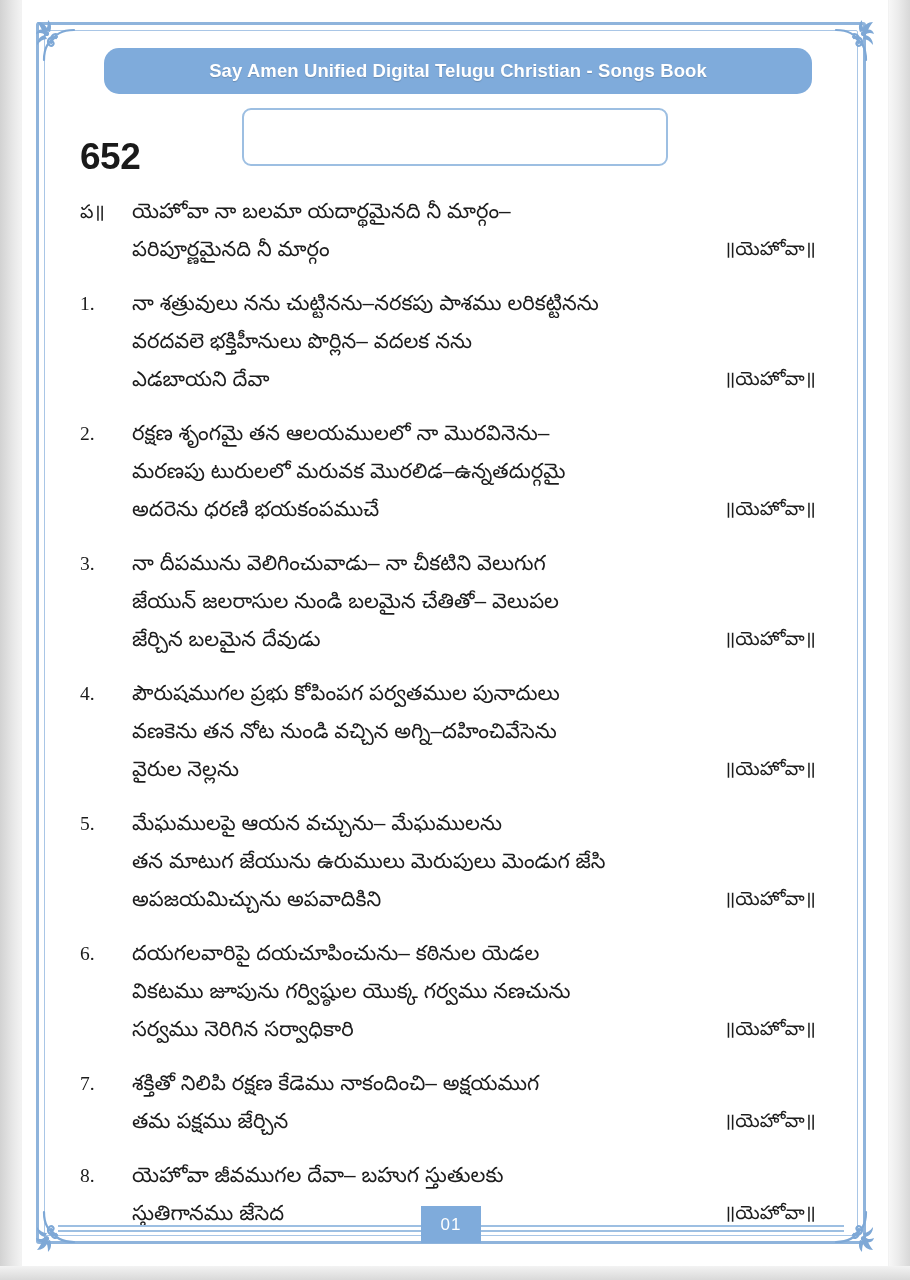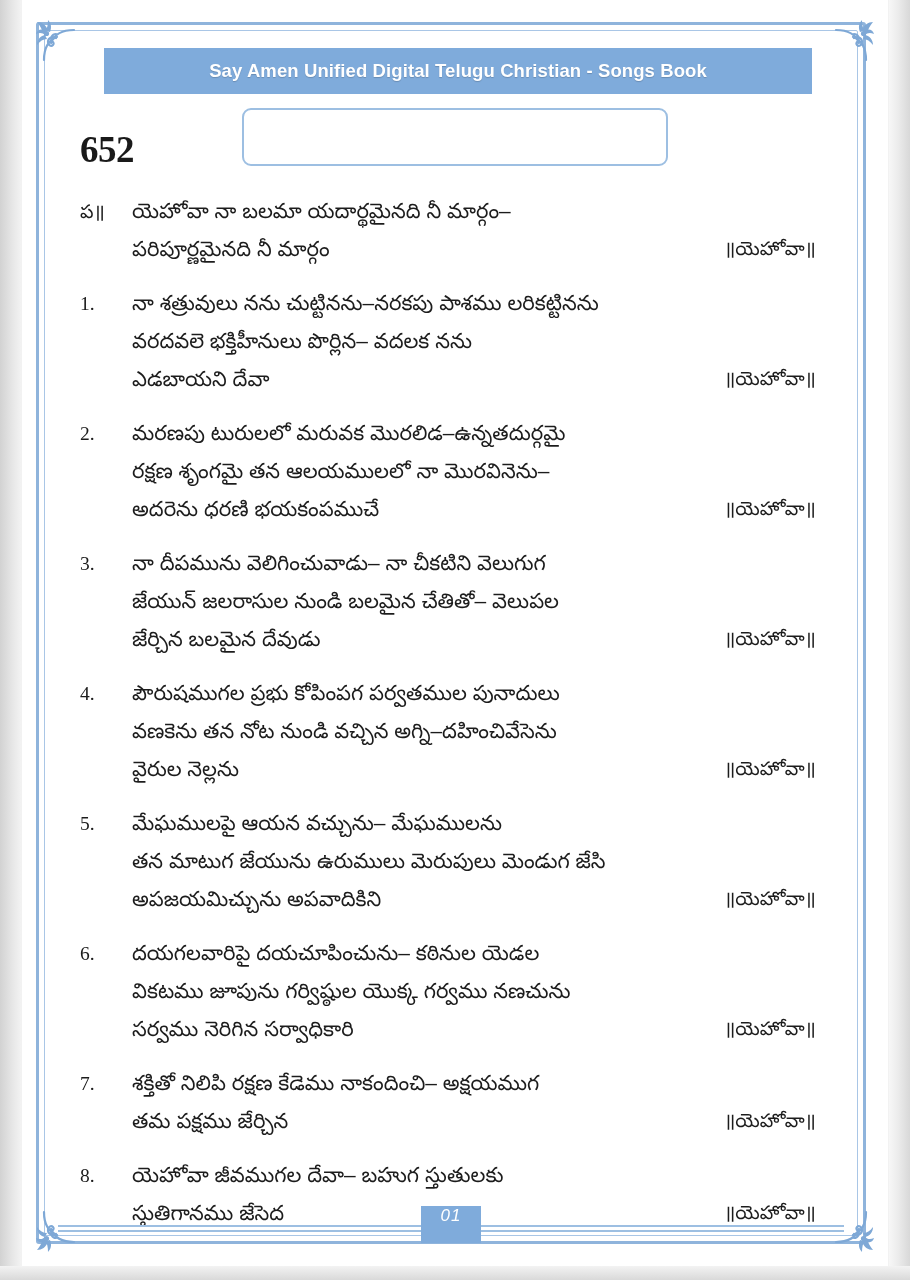--- a/index.html
+++ b/index.html
@@ -85,20 +85,21 @@
   
   .banner {
     margin-top: 18px;
     margin-left: 24px;
     width: 708px;
     height: 46px;
     background: #7fabdb;
     display: flex;
     align-items: center;
     justify-content: center;
+    border-radius: 15px;
   }
   .banner-title {
     color: #ffffff;
     font-size: 18.5px;
     font-weight: bold;
     letter-spacing: .1px;
     text-shadow: 0 1px 1px rgba(0,0,0,.18);
     white-space: nowrap;
   }
 
@@ -115,22 +116,22 @@
     width: 426px;
     height: 58px;
     border: 2px solid #9dbfe2;
     border-radius: 9px;
     background: #ffffff;
     box-sizing: border-box;
   }
   .song-number {
     position: absolute;
     left: 0;
-    top: 20px;
-    font-family: Liberation Serif, serif;
+    top: 28px;
+    font-family: Liberation Sans, sans-serif;
     font-size: 37px;
     font-weight: bold;
     color: #1a1a1a;
     letter-spacing: -.5px;
   }
 
   
   .lyrics {
     margin-top: 6px;
     color: #1c1c1c;
@@ -192,24 +193,24 @@
   }
   .footer-badge {
     position: absolute;
     left: 50%;
     top: 0;
     transform: translateX(-50%);
     min-width: 60px;
     height: 37px;
     background: #7fabdb;
     display: flex;
+    align-items: center;
     justify-content: center;
     padding: 0 12px;
     box-sizing: border-box;
-    font-style: italic;
   }
   .footer-badge-text {
     color: #ffffff;
     font-size: 17px;
     letter-spacing: 1px;
   }
 </style>
 </head>
 <body>
 
@@ -332,25 +333,25 @@
             <span class="line-text">ఎడబాయని దేవా</span>
             <span class="refrain">॥యెహోవా॥</span>
           </div>
         </div>
       </div>
 
       <div class="stanza">
         <div class="stanza-label">2.</div>
         <div class="stanza-lines">
           <div class="line">
+            <span class="line-text">రక్షణ శృంగమై తన ఆలయములలో నా మొరవినెను–</span>
+            <span class="refrain"></span>
+          </div>
+          <div class="line">
             <span class="line-text">మరణపు టురులలో మరువక మొరలిడ–ఉన్నతదుర్గమై</span>
-            <span class="refrain"></span>
-          </div>
-          <div class="line">
-            <span class="line-text">రక్షణ శృంగమై తన ఆలయములలో నా మొరవినెను–</span>
             <span class="refrain"></span>
           </div>
           <div class="line">
             <span class="line-text">అదరెను ధరణి భయకంపముచే</span>
             <span class="refrain">॥యెహోవా॥</span>
           </div>
         </div>
       </div>
 
       <div class="stanza">

